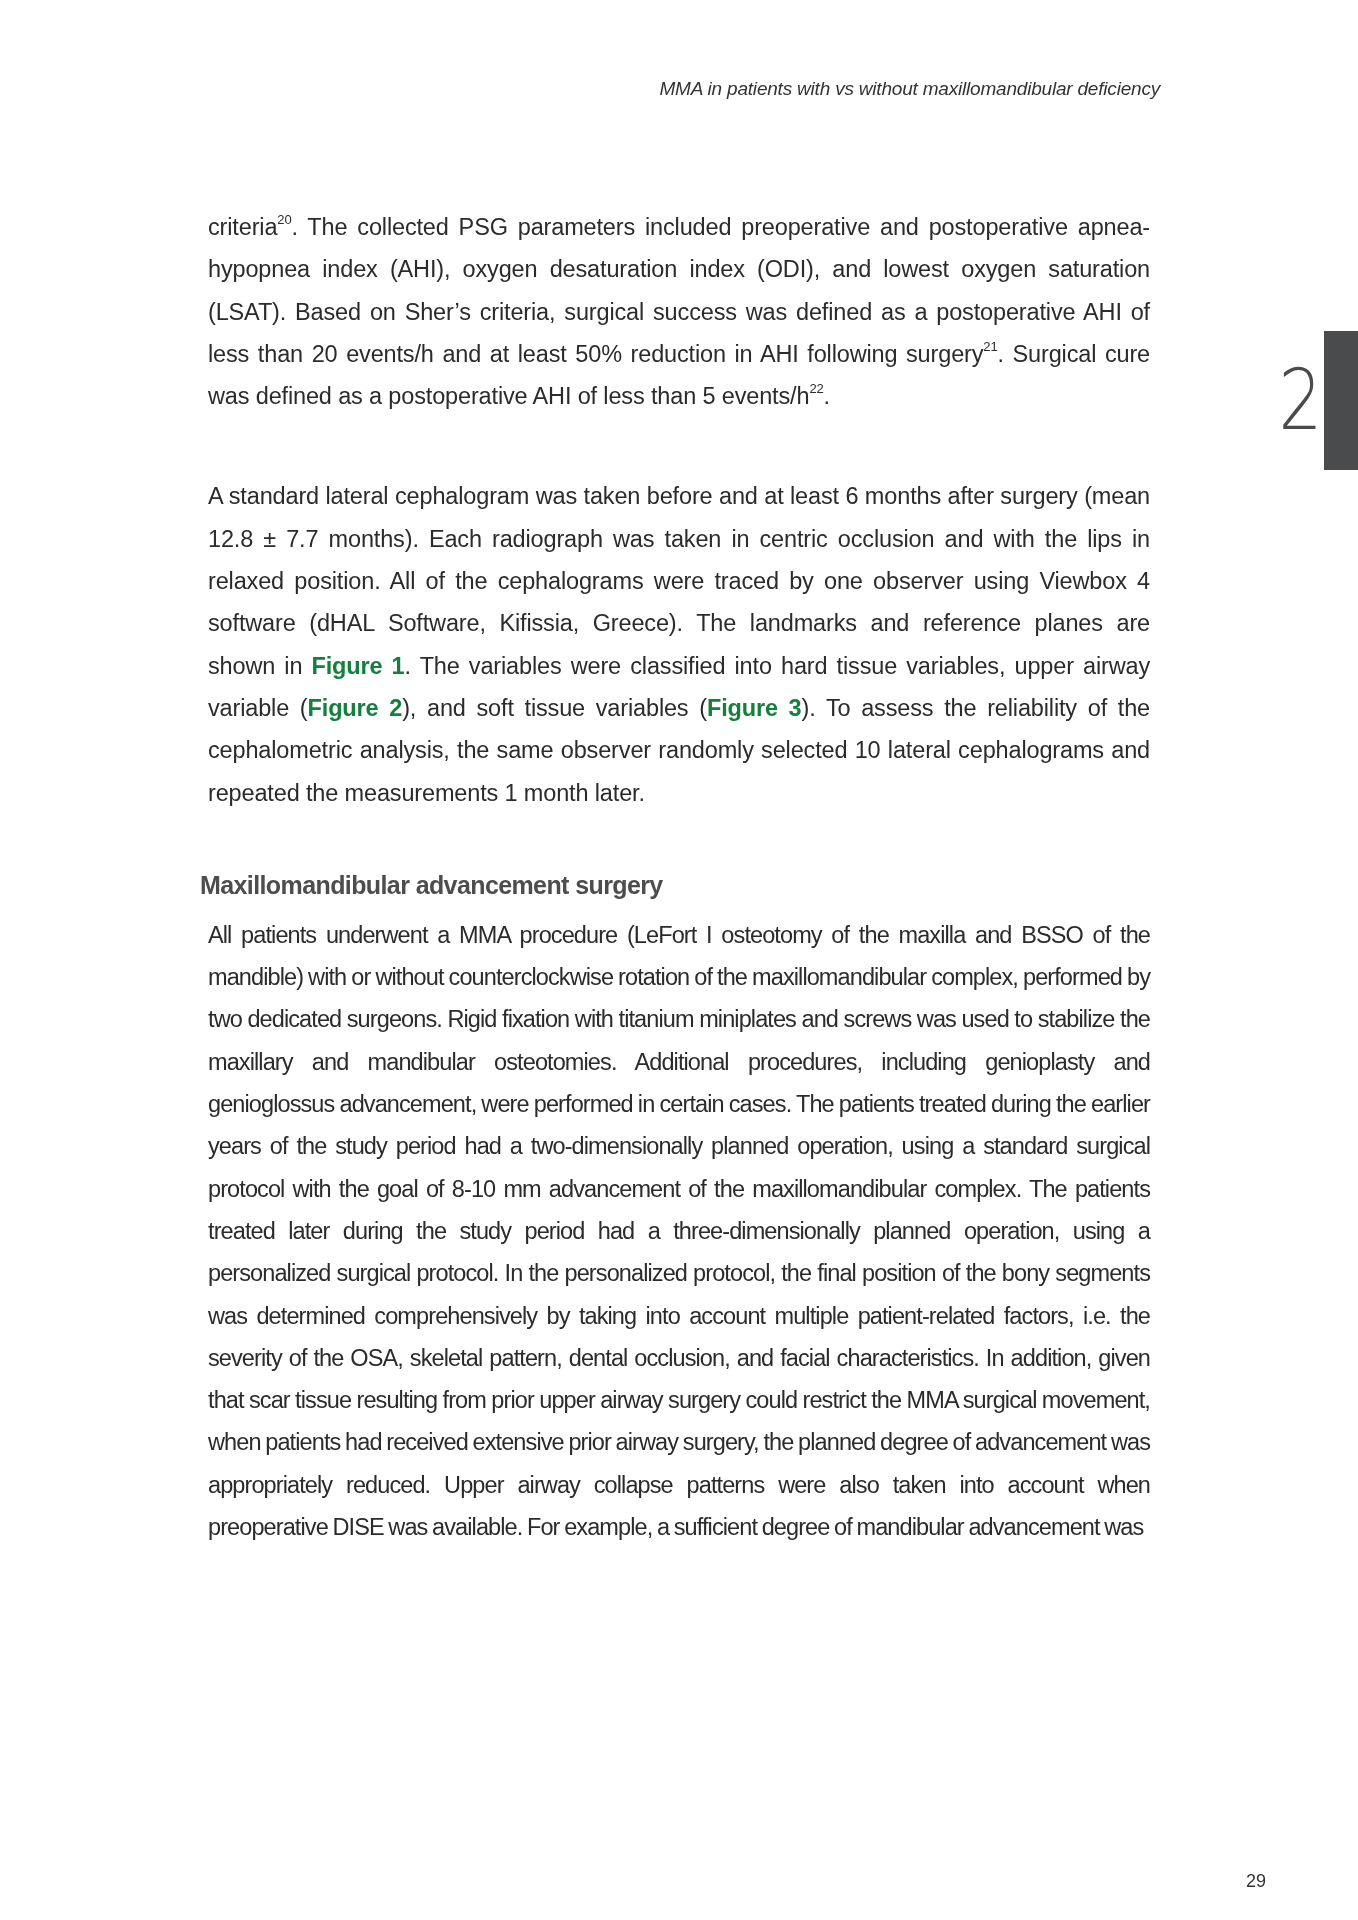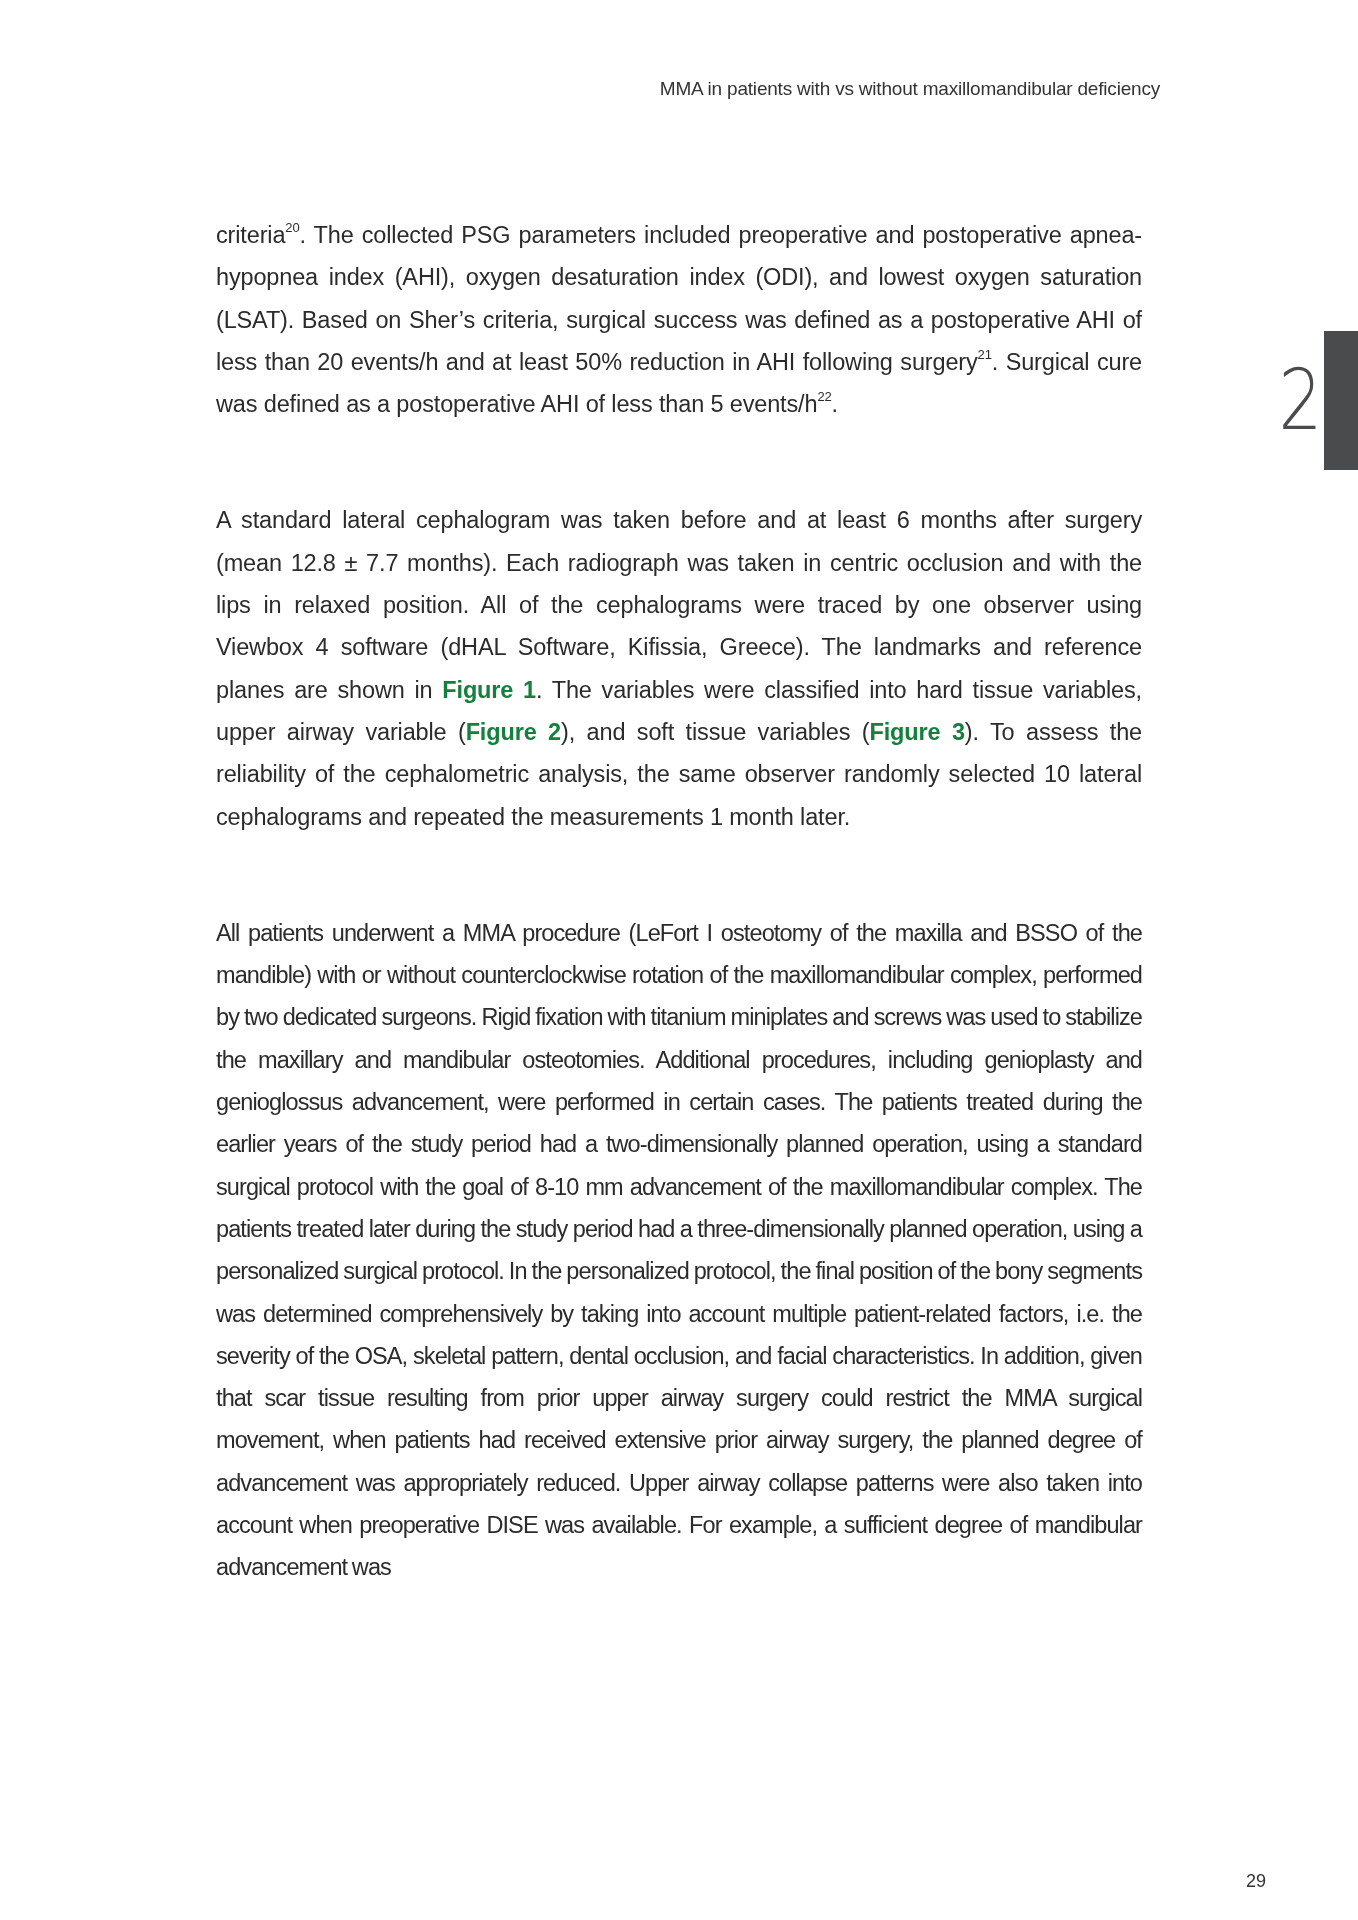--- a/index.html
+++ b/index.html
@@ -16,20 +16,21 @@
       font-family: "Liberation Sans", sans-serif;
     }
     .running-header {
       position: absolute;
       top: 78px;
       right: 198px;
       font-size: 19px;
       color: #333333;
       letter-spacing: -0.2px;
       white-space: nowrap;
+      font-style: italic;
     }
     .chapter-tab {
       position: absolute;
       top: 331px;
       right: 0;
       width: 34px;
       height: 139px;
       background: #4a4b4d;
     }
     .chapter-number {
@@ -44,21 +45,21 @@
       transform: scaleX(0.82);
       transform-origin: right center;
     }
     .content {
       position: absolute;
       left: 200px;
       top: 198px;
       width: 958px;
     }
     .para {
-      margin: 16px;
+      margin: 8px;
       font-size: 23.5px;
       line-height: 42.3px;
       text-align: justify;
       text-align-last: left;
       color: #2b2b2b;
       letter-spacing: -0.15px;
     }
     .para sup {
       font-size: 13px;
       line-height: 0;
@@ -104,17 +105,18 @@
 <div class="content">
 
   <p class="para"><span>criteria</span><sup>20</sup><span>. The collected PSG parameters included preoperative and postoperative apnea-hypopnea index (AHI), oxygen desaturation index (ODI), and lowest oxygen saturation (LSAT). Based on Sher’s criteria, surgical success was defined as a postoperative AHI of less than 20 events/h and at least 50% reduction in AHI following surgery</span><sup>21</sup><span>. Surgical cure was defined as a postoperative AHI of less than 5 events/h</span><sup>22</sup><span>.</span></p>
 
   <div class="spacer"></div>
 
   <p class="para"><span>A standard lateral cephalogram was taken before and at least 6 months after surgery (mean 12.8 ± 7.7 months). Each radiograph was taken in centric occlusion and with the lips in relaxed position. All of the cephalograms were traced by one observer using Viewbox 4 software (dHAL Software, Kifissia, Greece). The landmarks and reference planes are shown in </span><span class="bold-ref">Figure 1</span><span>. The variables were classified into hard tissue variables, upper airway variable (</span><span class="bold-ref">Figure 2</span><span>), and soft tissue variables (</span><span class="bold-ref">Figure 3</span><span>). To assess the reliability of the cephalometric analysis, the same observer randomly selected 10 lateral cephalograms and repeated the measurements 1 month later.</span></p>
 
   <div class="spacer"></div>
 
+  <h2 class="heading">Maxillomandibular advancement surgery</h2>
   <p class="para condensed">All patients underwent a MMA procedure (LeFort I osteotomy of the maxilla and BSSO of the mandible) with or without counterclockwise rotation of the maxillomandibular complex, performed by two dedicated surgeons. Rigid fixation with titanium miniplates and screws was used to stabilize the maxillary and mandibular osteotomies. Additional procedures, including genioplasty and genioglossus advancement, were performed in certain cases. The patients treated during the earlier years of the study period had a two-dimensionally planned operation, using a standard surgical protocol with the goal of 8-10 mm advancement of the maxillomandibular complex. The patients treated later during the study period had a three-dimensionally planned operation, using a personalized surgical protocol. In the personalized protocol, the final position of the bony segments was determined comprehensively by taking into account multiple patient-related factors, i.e. the severity of the OSA, skeletal pattern, dental occlusion, and facial characteristics. In addition, given that scar tissue resulting from prior upper airway surgery could restrict the MMA surgical movement, when patients had received extensive prior airway surgery, the planned degree of advancement was appropriately reduced. Upper airway collapse patterns were also taken into account when preoperative DISE was available. For example, a sufficient degree of mandibular advancement was</p>
 
 </div>
 
 <div class="page-number">29</div>
 
 </body></html>

